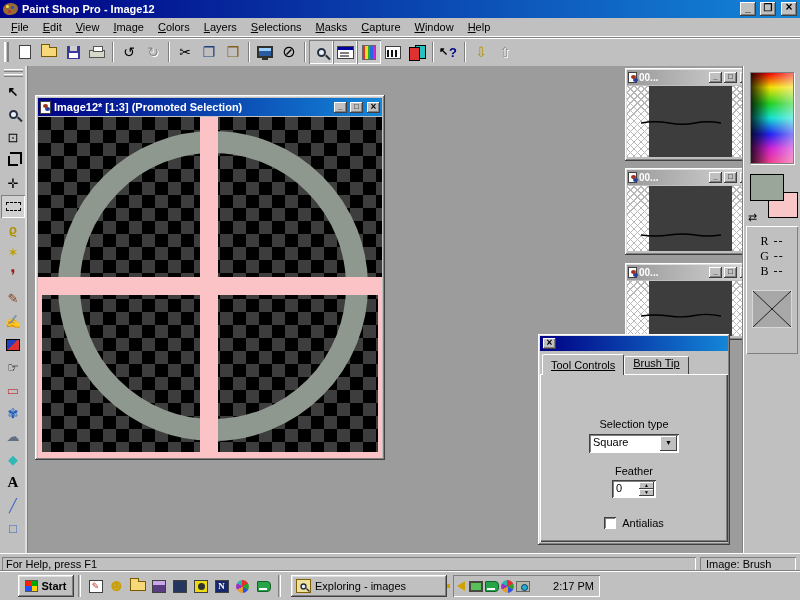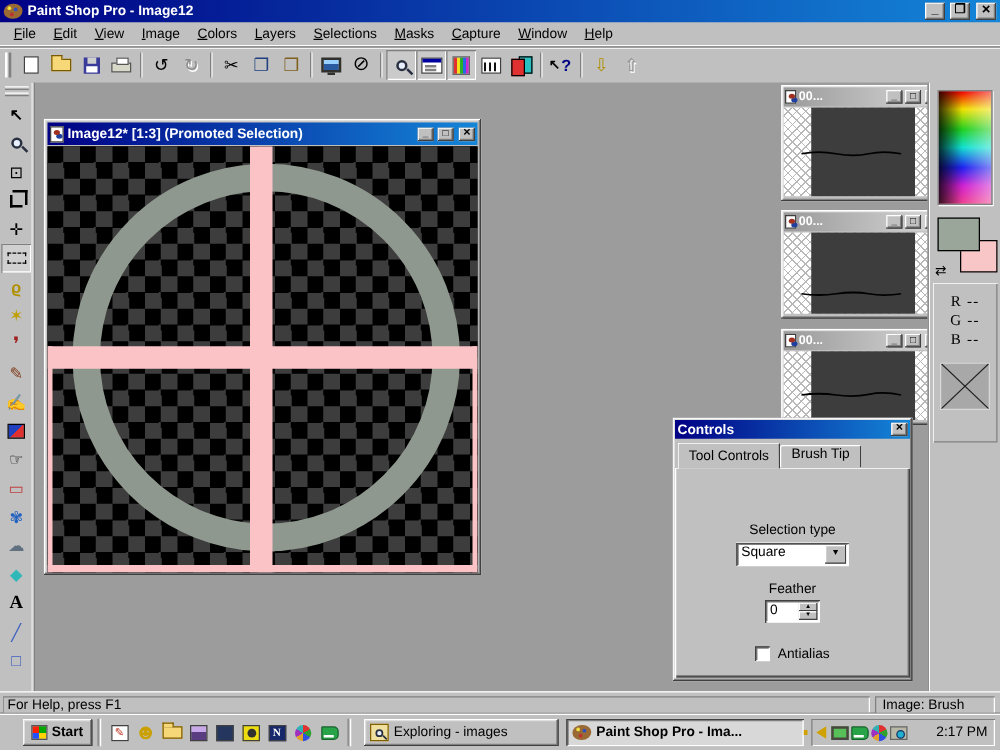--- a/index.html
+++ b/index.html
@@ -121,21 +121,21 @@
   .rgb-line { font-family:"Liberation Serif", serif; font-size:12px; line-height:15px; text-align:center; letter-spacing:1px; }
   .xbox { position:absolute; left:6px; top:64px; width:40px; height:38px; background:#a8a8a8; border:1px solid #d8d8d8; }
 
   
   .dlg { position:absolute; left:510px; top:268px; width:192px; height:211px; background:#c0c0c0; padding:2px; z-index:5; }
   .dlg-title { height:15px; background:linear-gradient(to right,#000084,#1486d8); color:#fff; font-weight:bold;
     display:flex; align-items:center; padding:0 2px; }
   .dlg-title .title { flex:1; }
   .dlg-tabs { position:relative; display:flex; align-items:flex-end; height:21px; padding-left:2px; margin-top:2px; z-index:2; }
   .tab { background:#c0c0c0; border:1px solid #404040; border-bottom:none; border-top-color:#fff; border-left-color:#fff;
-    border-radius:2px 2px 0 0; padding:0 8px 2px 8px; }
+    border-radius:2px 2px 0 0; padding:0 8px 2px 8px;text-decoration:underline; }
   .tab.active { height:21px; padding-top:4px; margin-bottom:-1px; background:#c0c0c0; z-index:3; }
   .tab.inactive { height:18px; }
   .dlg-body { position:relative; height:168px; margin-top:0; box-shadow: inset 1px 1px #ffffff, inset -1px -1px #404040, inset -2px -2px #808080;
     display:flex; flex-direction:column; align-items:center; }
   .lbl-seltype { margin-top:44px; }
   .combo { margin-top:4px; width:90px; height:19px; background:#fff; box-shadow: inset 1px 1px #404040, inset -1px -1px #fff, inset 2px 2px #808080; display:flex; }
   .combo-text { flex:1; padding:2px 0 0 4px; }
   .combo-btn { width:17px; height:15px; margin:2px 2px 2px 0; background:#c0c0c0; box-shadow: inset -1px -1px #404040, inset 1px 1px #fff; 
     font-size:7px; line-height:14px; text-align:center; }
   .lbl-feather { margin-top:12px; }
@@ -407,21 +407,20 @@
     <div class="thumb-body">
       <div class="thumb-band"></div>
       <svg class="thumb-wave" style="top:55%" viewBox="0 0 80 10" preserveAspectRatio="none">
           <path d="M0 5 Q 14 3 28 5 T 54 4.5 T 80 5" fill="none" stroke="#000" stroke-width="1.4"></path>
         </svg>
     </div>
   </div>
 
   <div class="dlg r2">
     <div class="dlg-title">
-      <span class="title">Controls</span>
       <span class="wbtn small close">×</span>
     </div>
     <div class="dlg-tabs">
       <span class="tab active">Tool Controls</span>
       <span class="tab inactive">Brush Tip</span>
     </div>
     <div class="dlg-body">
       <div class="lbl-seltype">Selection type</div>
       <div class="combo">
         <span class="combo-text">Square</span>
@@ -502,24 +501,20 @@
   <span class="ql">
       <span class="i-book"></span>
     </span>
   <span class="tb-sep"></span>
   <div class="task exploring r2">
     <span class="i-explore">
         <span class="i-mag"></span>
       </span>
     <span class="tlabel">Exploring - images</span>
   </div>
-  <div class="task psp">
-    <span class="i-palette"></span>
-    <span class="tlabel">Paint Shop Pro - Ima...</span>
-  </div>
   <div class="tray">
     <span class="i-speaker"></span>
     <span class="i-tray-mon"></span>
     <span class="i-book"></span>
     <span class="pinwheel"></span>
     <span class="i-camera"></span>
     <span class="clock">2:17 PM</span>
   </div>
 </div>
 

